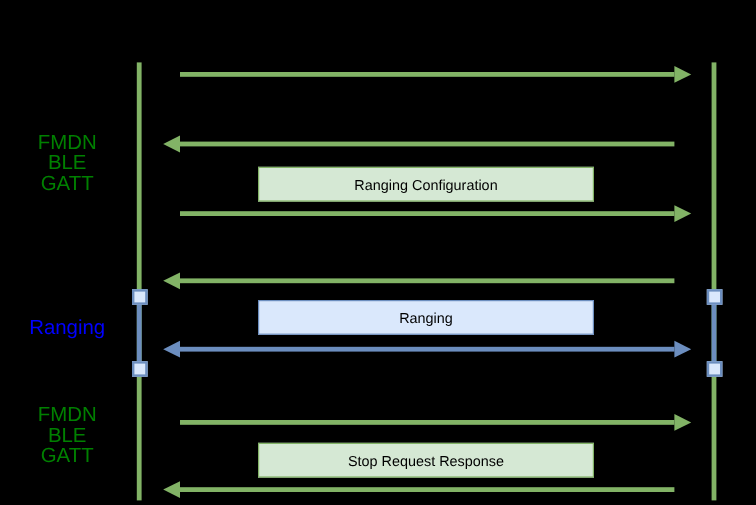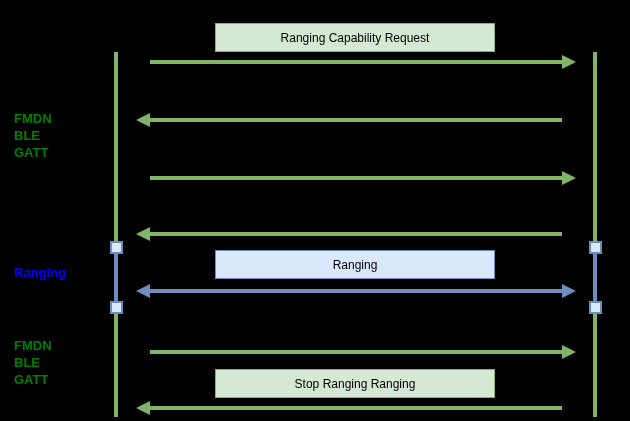--- a/index.html
+++ b/index.html
@@ -40,22 +40,22 @@
   .arrow.head-left::before{
     content:"";position:absolute;right:100%;top:-5px;width:0;height:0;
     border-top:7px solid transparent;border-bottom:7px solid transparent;border-right:14px solid;
   }
   .arrow.green.head-right::after{border-left-color:#82b366;}
   .arrow.green.head-left::before{border-right-color:#82b366;}
   .arrow.blue.head-right::after{border-left-color:#6c8ebf;}
   .arrow.blue.head-left::before{border-right-color:#6c8ebf;}
   
   .phase-label{
-    position:absolute;left:14px;width:84px;
-    font-weight:bold;font-size:13px;line-height:17px;white-space:pre-line;
+    position:absolute;left:14px;width:84px;text-align:center;
+    font-weight:normal;font-size:17px;line-height:17px;white-space:pre-line;
   }
   .phase-label.green{color:#008000;top:110px;}
   .phase-label.blue{color:#0000ff;top:264px;}
   .phase-label.green2{color:#008000;top:337px;}
 </style>
 </head>
 <body>
 
 <div class="canvas">
 
@@ -70,30 +70,30 @@
   <div class="endpoint r bot"></div>
 
   <div class="phase-label green">FMDN
 BLE
 GATT</div>
   <div class="phase-label blue">Ranging</div>
   <div class="phase-label green2">FMDN
 BLE
 GATT</div>
 
-  <div class="msgbox t0">Ranging Capability Request</div>
   <div class="arrow green head-right a0"></div>
 
   <div class="arrow green head-left a1"></div>
 
+  <div class="msgbox t2">Ranging Configuration</div>
   <div class="arrow green head-right a2"></div>
 
   <div class="arrow green head-left a3"></div>
 
   <div class="msgbox blue t4">Ranging</div>
   <div class="arrow blue head-left head-right a4"></div>
 
   <div class="arrow green head-right a5"></div>
 
-  <div class="msgbox t6">Stop Ranging Ranging</div>
+  <div class="msgbox t6">Stop Request Response</div>
   <div class="arrow green head-left a6"></div>
 
 </div>
 
 </body></html>

